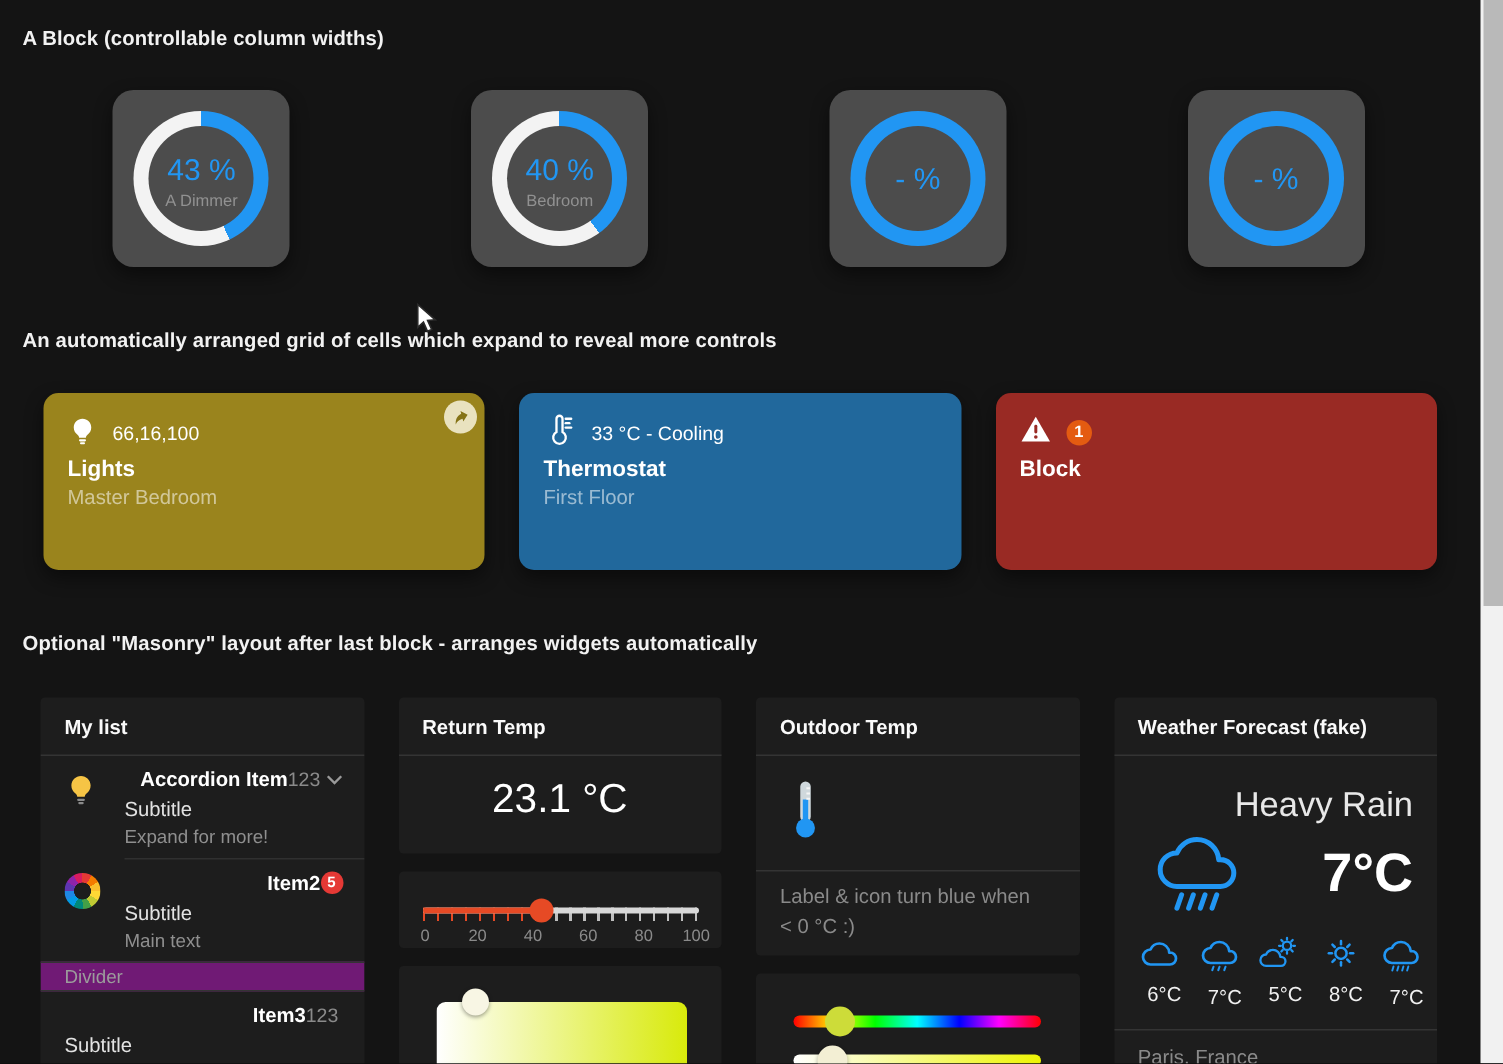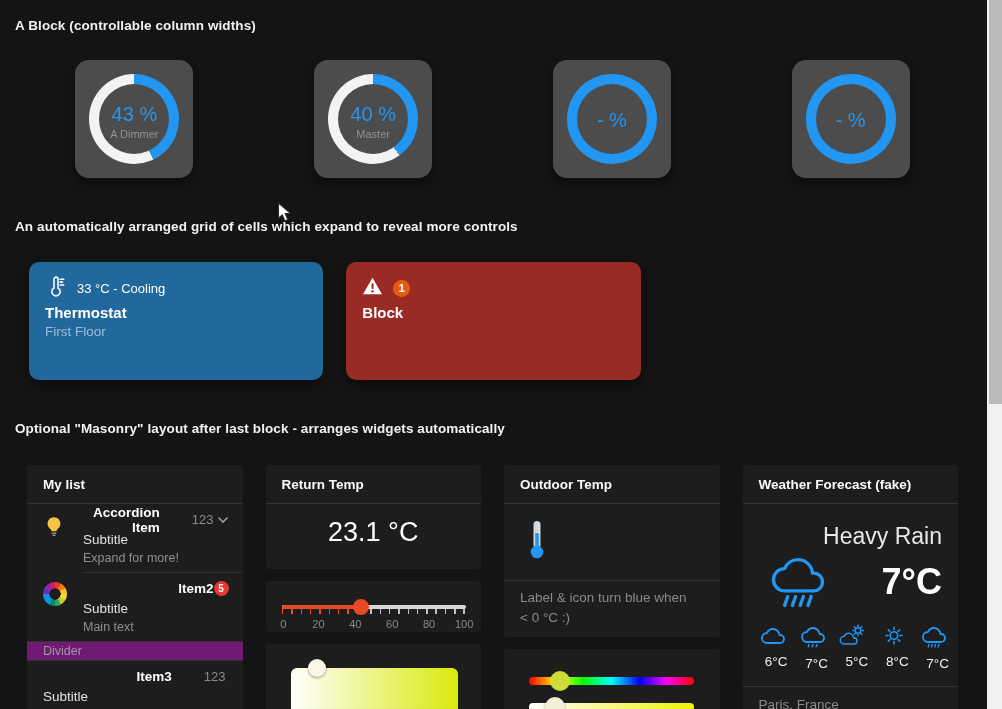--- a/index.html
+++ b/index.html
@@ -39,21 +39,21 @@
   .panel-header{height:39px;display:flex;align-items:center;padding:0 16px;font-size:13.5px;font-weight:bold;
                 color:#fafafa;border-bottom:1px solid #343434;box-sizing:border-box;}
 
   
   .list-panel{height:270px;overflow:hidden;}
   .list-item{display:flex;padding:6px 14px 6px 16px;}
   .li-icon{width:40px;padding-top:3px;flex:none;}
   .li-body{flex:1;min-width:0;}
   .li-title-row{display:flex;align-items:center;height:19px;font-size:13.5px;}
   .li-title{font-weight:bold;color:#fff;flex:1;text-align:right;}
-  .li-value{color:#8a8a8a;font-size:13px;margin-right:3px;margin-left:32px;}
+  .li-value{color:#8a8a8a;font-size:13px;margin-right:3px;}
   .li-sub{font-size:13.5px;color:#e2e2e2;line-height:17px;margin-top:2px;}
   .li-text{font-size:12.5px;color:#8f8f8f;line-height:16px;margin-top:2px;}
   .badge-count{width:15px;height:15px;border-radius:50%;background:#e53935;font-size:10px;font-weight:bold;
                color:#fff;display:flex;align-items:center;justify-content:center;flex:none;}
   .inset-divider{border-bottom:1px solid #303030;margin-left:56px;}
   .divider-row{background:#701a75;color:#9c9c9c;font-size:12.5px;padding:2px 16px;line-height:14px;
                border-top:1px solid #343434;border-bottom:1px solid #343434;}
   .color-wheel{width:24px;height:24px;border-radius:50%;
     background:radial-gradient(circle,#1d1d1d 0 5.5px,rgba(0,0,0,0) 5.8px),
     conic-gradient(#e53935 0 30deg,#f57c00 0 60deg,#fbc02d 0 90deg,#fdd835 0 120deg,#c0ca33 0 150deg,
@@ -126,21 +126,21 @@
         <div class="donut-hole">
           <div class="gauge-value">43 %</div>
           <div class="gauge-label">A Dimmer</div>
         </div>
       </div>
     </div>
     <div class="gauge-tile">
       <div class="donut" style="background: conic-gradient(rgb(33, 150, 243) 0%, rgb(33, 150, 243) 40%, rgb(243, 243, 243) 40%, rgb(243, 243, 243) 100%);">
         <div class="donut-hole">
           <div class="gauge-value">40 %</div>
-          <div class="gauge-label">Master</div>
+          <div class="gauge-label">Bedroom</div>
         </div>
       </div>
     </div>
     <div class="gauge-tile">
       <div class="donut" style="background: conic-gradient(rgb(33, 150, 243) 0%, rgb(33, 150, 243) 100%, rgb(243, 243, 243) 100%, rgb(243, 243, 243) 100%);">
         <div class="donut-hole">
           <div class="gauge-value">- %</div>
           <div class="gauge-label"></div>
         </div>
       </div>
@@ -151,20 +151,41 @@
           <div class="gauge-value">- %</div>
           <div class="gauge-label"></div>
         </div>
       </div>
     </div>
   </div>
 
   <div class="heading" id="h-grid">An automatically arranged grid of cells which expand to reveal more controls</div>
 
   <div class="cells">
+    <div class="cell cell-lights">
+      <div class="cell-status">
+        <span>
+          <svg width="20" height="22" viewBox="0 0 24 24" fill="#ffffff">
+              <path d="M12 2.5c-3.9 0-7 3.1-7 7 0 2.4 1.2 4.5 3 5.8.8.6 1.2 1.5 1.3 2.4h5.4c.1-.9.5-1.8 1.3-2.4 1.8-1.3 3-3.4 3-5.8 0-3.9-3.1-7-7-7z"></path>
+              <rect x="9.2" y="19" width="5.6" height="1.7" rx=".85"></rect>
+              <rect x="10" y="21.4" width="4" height="1.6" rx=".8"></rect>
+            </svg>
+        </span>
+        <span>66,16,100</span>
+      </div>
+      <div class="cell-title">Lights</div>
+      <div class="cell-subtitle">Master Bedroom</div>
+      <div class="share-btn">
+        <span style="transform:rotate(-15deg);display:flex;">
+          <svg width="13" height="13" viewBox="0 0 24 24" fill="#857316">
+              <path d="M13.2 7.3 V3.8 L20.5 10.5 13.2 17.2 V13.6 C8.6 13.6 5.5 15.1 3.3 18.3 4.2 13.2 7.2 8.4 13.2 7.3 Z"></path>
+            </svg>
+        </span>
+      </div>
+    </div>
 
     <div class="cell cell-thermostat">
       <div class="cell-status">
         <span>
           <svg width="22" height="25" viewBox="0 0 24 26" fill="none" stroke="#ffffff" stroke-width="1.7" stroke-linecap="round">
               <path d="M9.8 14.6 V5 a2.2 2.2 0 0 1 4.4 0 v9.6 a4.6 4.6 0 1 1 -4.4 0 Z"></path>
               <line x1="16.5" y1="5" x2="20.5" y2="5"></line>
               <line x1="16.5" y1="8.2" x2="19.2" y2="8.2"></line>
               <line x1="16.5" y1="11.4" x2="20.5" y2="11.4"></line>
             </svg>

